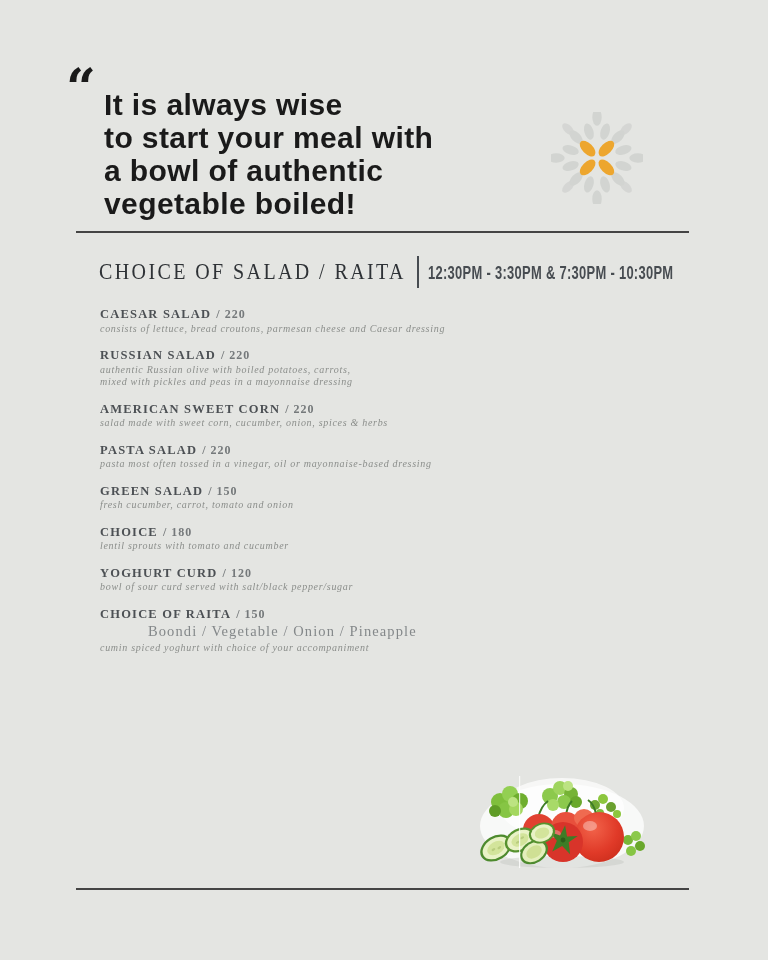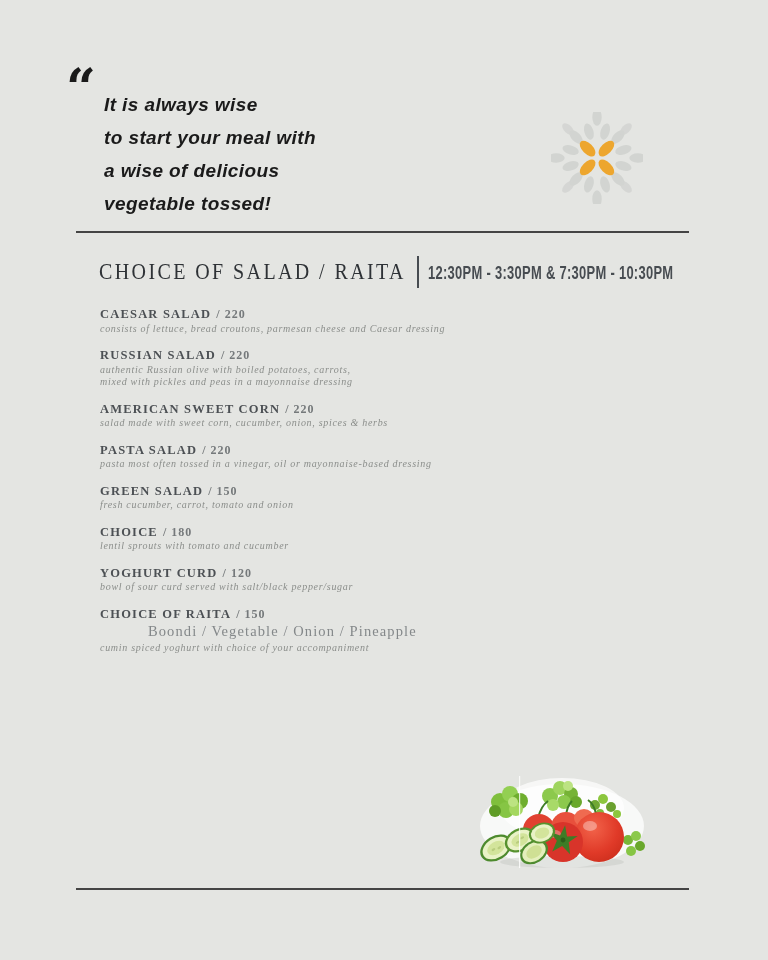--- a/index.html
+++ b/index.html
@@ -15,21 +15,21 @@
   }
   
   .quote-mark{
     position:absolute; left:66px; top:62px;
     font-family:"DejaVu Serif", serif; font-weight:bold;
     font-size:52px; color:var(--text-dark); letter-spacing:-6px; line-height:1;
   }
   .quote-lines{
     position:absolute; left:104px; top:88px; width:360px;
     font-family:"Liberation Sans", sans-serif; font-weight:bold;
-    font-size:19px; line-height:33px; letter-spacing:0.4px; color:var(--text-dark);font-style:italic;
+    font-size:30px; line-height:33px; letter-spacing:0.4px; color:var(--text-dark);
   }
   
   .flower{position:absolute; left:551px; top:112px;}
   .petal-gray{fill:var(--petal-gray);}
   .petal-orange{fill:var(--accent-orange);}
   
   .divider{position:absolute; left:76px; width:613px; height:2px; background:var(--divider);}
   .divider-top{top:231px;}
   .divider-bottom{top:888px;}
   
@@ -72,22 +72,22 @@
 </style>
 </head>
 <body>
 
 <div class="page">
 
   <span class="quote-mark">“</span>
   <div class="quote-lines" id="quote-lines">
       <div>It is always wise</div>
       <div>to start your meal with</div>
-      <div>a wise of delicious</div>
-      <div>vegetable tossed!</div>
+      <div>a bowl of authentic</div>
+      <div>vegetable boiled!</div>
     </div>
 
   <svg class="flower" id="flower" width="92" height="92" viewBox="0 0 90 90">
       <ellipse cx="45" cy="18" rx="4.4" ry="8.2" transform="rotate(-17 45 45)" class="petal-gray"></ellipse>
       <ellipse cx="45" cy="18" rx="4.4" ry="8.2" transform="rotate(17 45 45)" class="petal-gray"></ellipse>
       <ellipse cx="45" cy="18" rx="4.4" ry="8.2" transform="rotate(73 45 45)" class="petal-gray"></ellipse>
       <ellipse cx="45" cy="18" rx="4.4" ry="8.2" transform="rotate(107 45 45)" class="petal-gray"></ellipse>
       <ellipse cx="45" cy="18" rx="4.4" ry="8.2" transform="rotate(163 45 45)" class="petal-gray"></ellipse>
       <ellipse cx="45" cy="18" rx="4.4" ry="8.2" transform="rotate(197 45 45)" class="petal-gray"></ellipse>
       <ellipse cx="45" cy="18" rx="4.4" ry="8.2" transform="rotate(253 45 45)" class="petal-gray"></ellipse>

